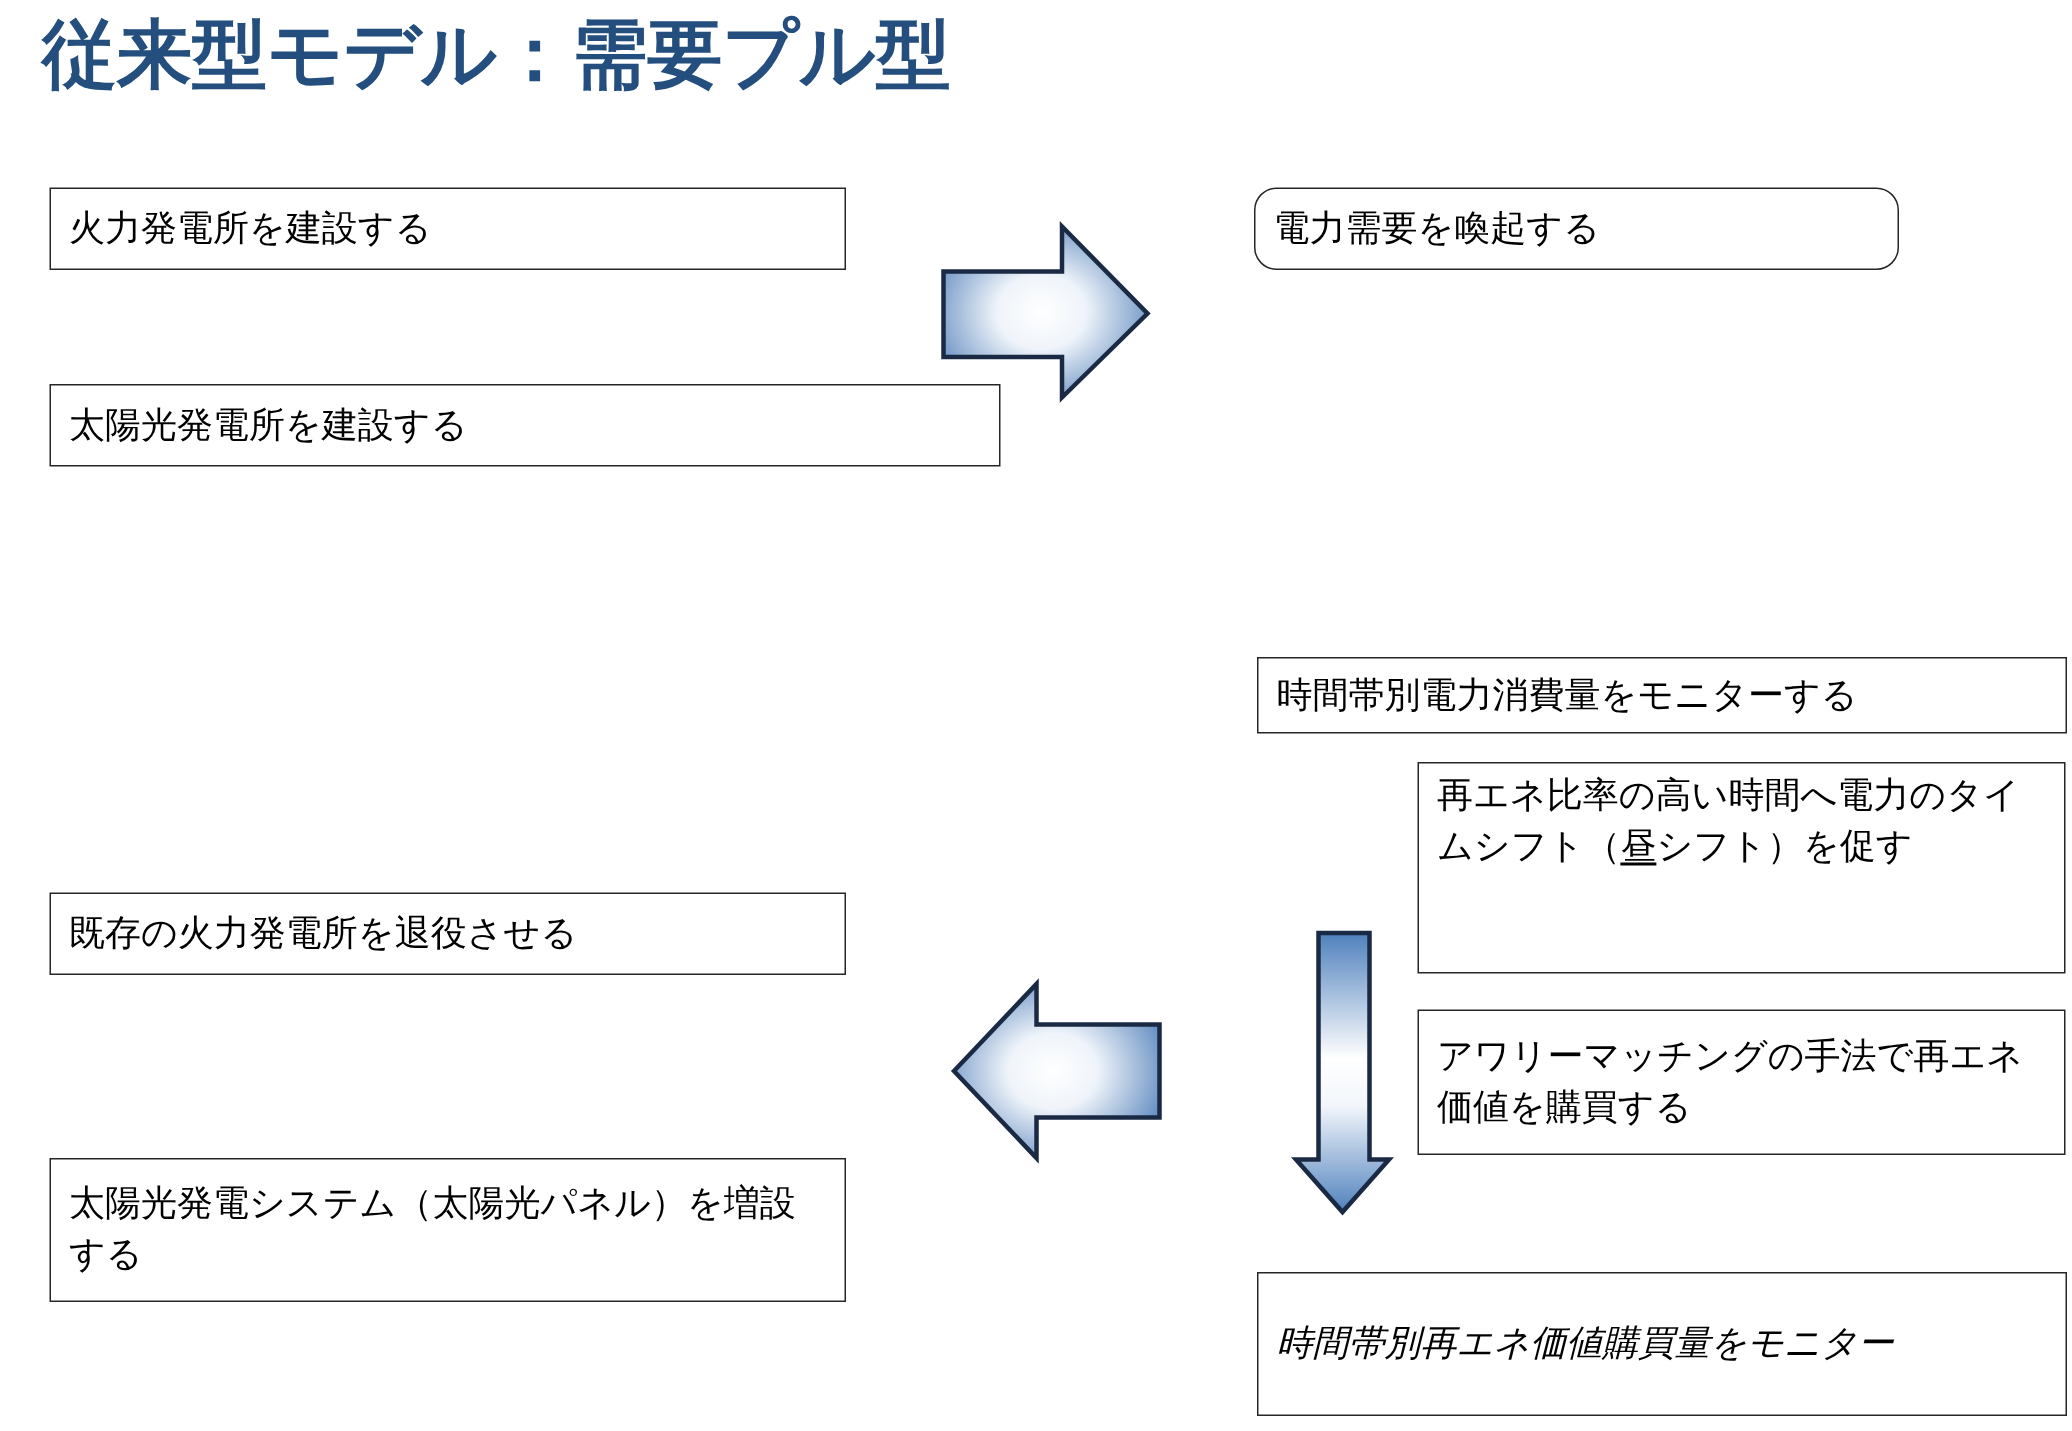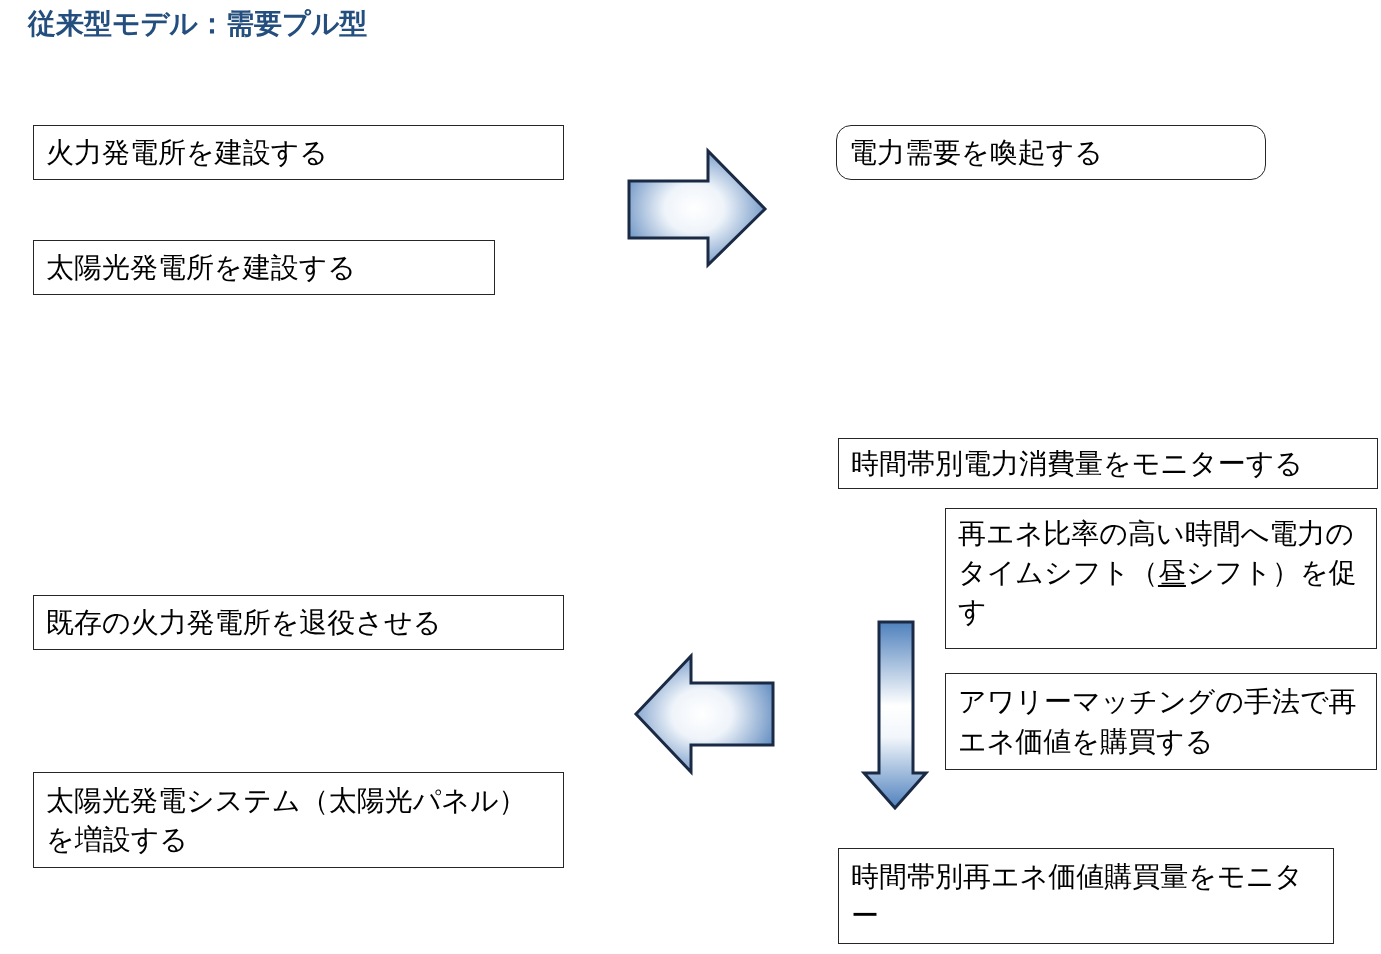--- a/index.html
+++ b/index.html
@@ -11,32 +11,32 @@
   .canvas {
     position: relative;
     width: 1381px;
     height: 954px;
     background: #ffffff;
     overflow: hidden;
   }
   .heading {
     position: absolute;
     color: #234e7d;
-    font-size: 28px;
+    font-size: 50px;
     font-weight: bold;
     white-space: nowrap;
     line-height: 1.15;
   }
   .box {
     position: absolute;
     box-sizing: border-box;
     border: 1.5px solid #262626;
     background: #ffffff;
     color: #000000;
-    font-size: 28px;
+    font-size: 24px;
     line-height: 1.4;
     padding: 2px 10px 2px 12px;
     display: flex;
     align-items: center;
     line-break: strict;
     overflow: hidden;
   }
   .box .txt { display: inline; }
   .u {
     text-decoration: underline;
@@ -52,21 +52,21 @@
 <body>
 
 <div class="canvas">
 
   <div class="heading" style="left:28px; top:8px;">従来型モデル：需要プル型</div>
 
   <div class="box" style="left:33px; top:125px; width:531px; height:55px;">
     <span class="txt">火力発電所を建設する</span>
   </div>
 
-  <div class="box" style="left:33px; top:240px; width:462px; height:55px;">
+  <div class="box" style="left:33px; top:256px; width:634px; height:55px;">
     <span class="txt">太陽光発電所を建設する</span>
   </div>
 
   <div class="arrow" style="left:628px; top:149px; width:140px; height:118px;">
     <svg width="140" height="118" viewBox="0 0 140 118" xmlns="http://www.w3.org/2000/svg">
       <defs>
         <radialGradient id="gradR" cx="48%" cy="50%" r="62%">
           <stop offset="0%" stop-color="#ffffff"></stop>
           <stop offset="35%" stop-color="#eff4fa"></stop>
           <stop offset="75%" stop-color="#8fadd2"></stop>
@@ -124,17 +124,17 @@
   </div>
 
   <div class="box" style="left:33px; top:772px; width:531px; height:96px;">
     <span class="txt">太陽光発電システム（太陽光パネル）を増設する</span>
   </div>
 
   <div class="box" style="left:945px; top:673px; width:432px; height:97px;">
     <span class="txt">アワリーマッチングの手法で再エネ価値を購買する</span>
   </div>
 
-  <div class="box" style="left:838px; top:848px; width:496px; height:96px;">
+  <div class="box" style="left:838px; top:848px; width:540px; height:96px;font-style:italic;">
     <span class="txt">時間帯別再エネ価値購買量をモニター</span>
   </div>
 
 </div>
 
 </body></html>

